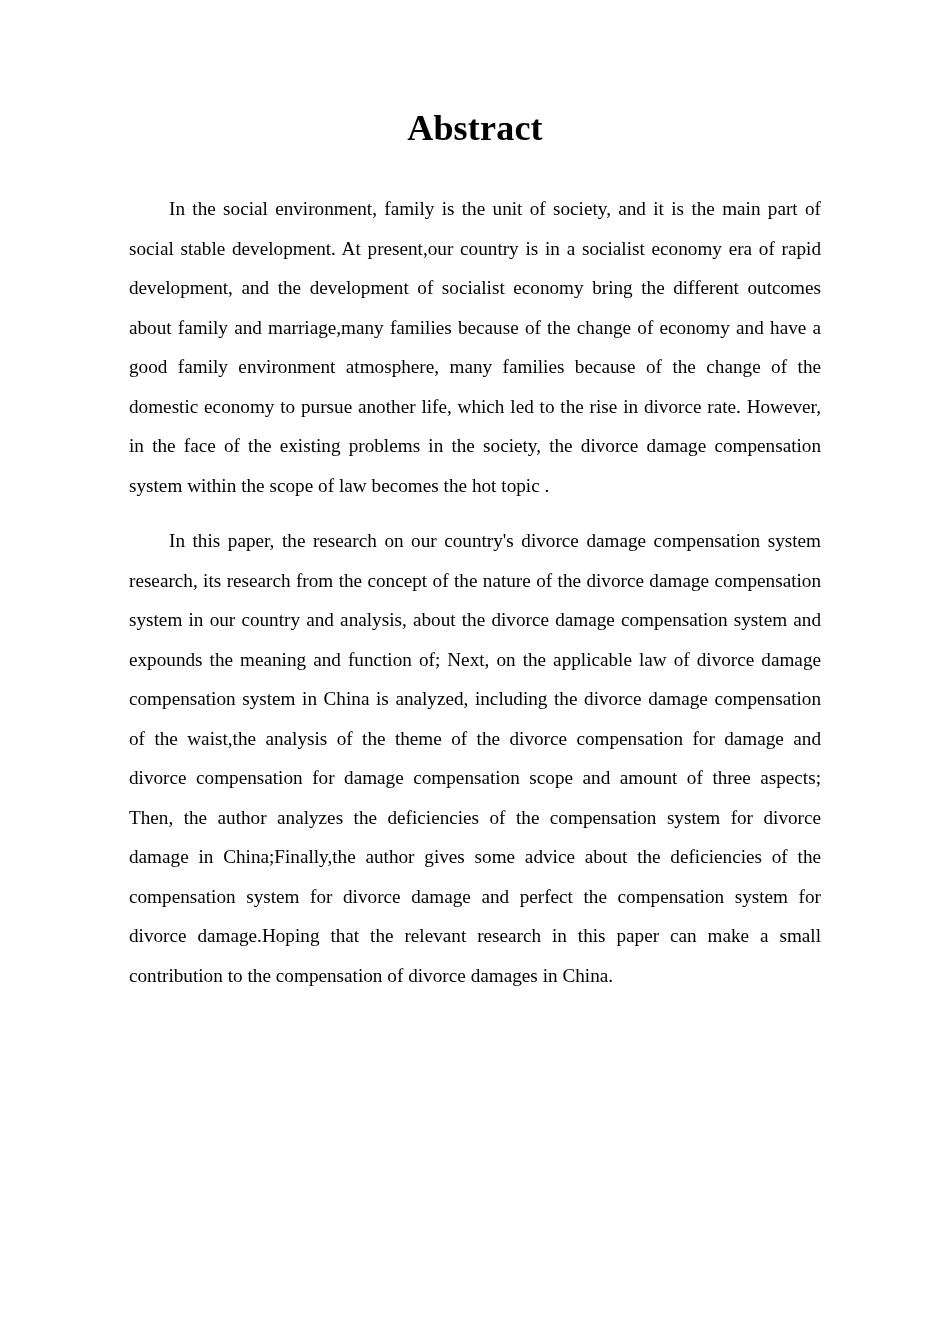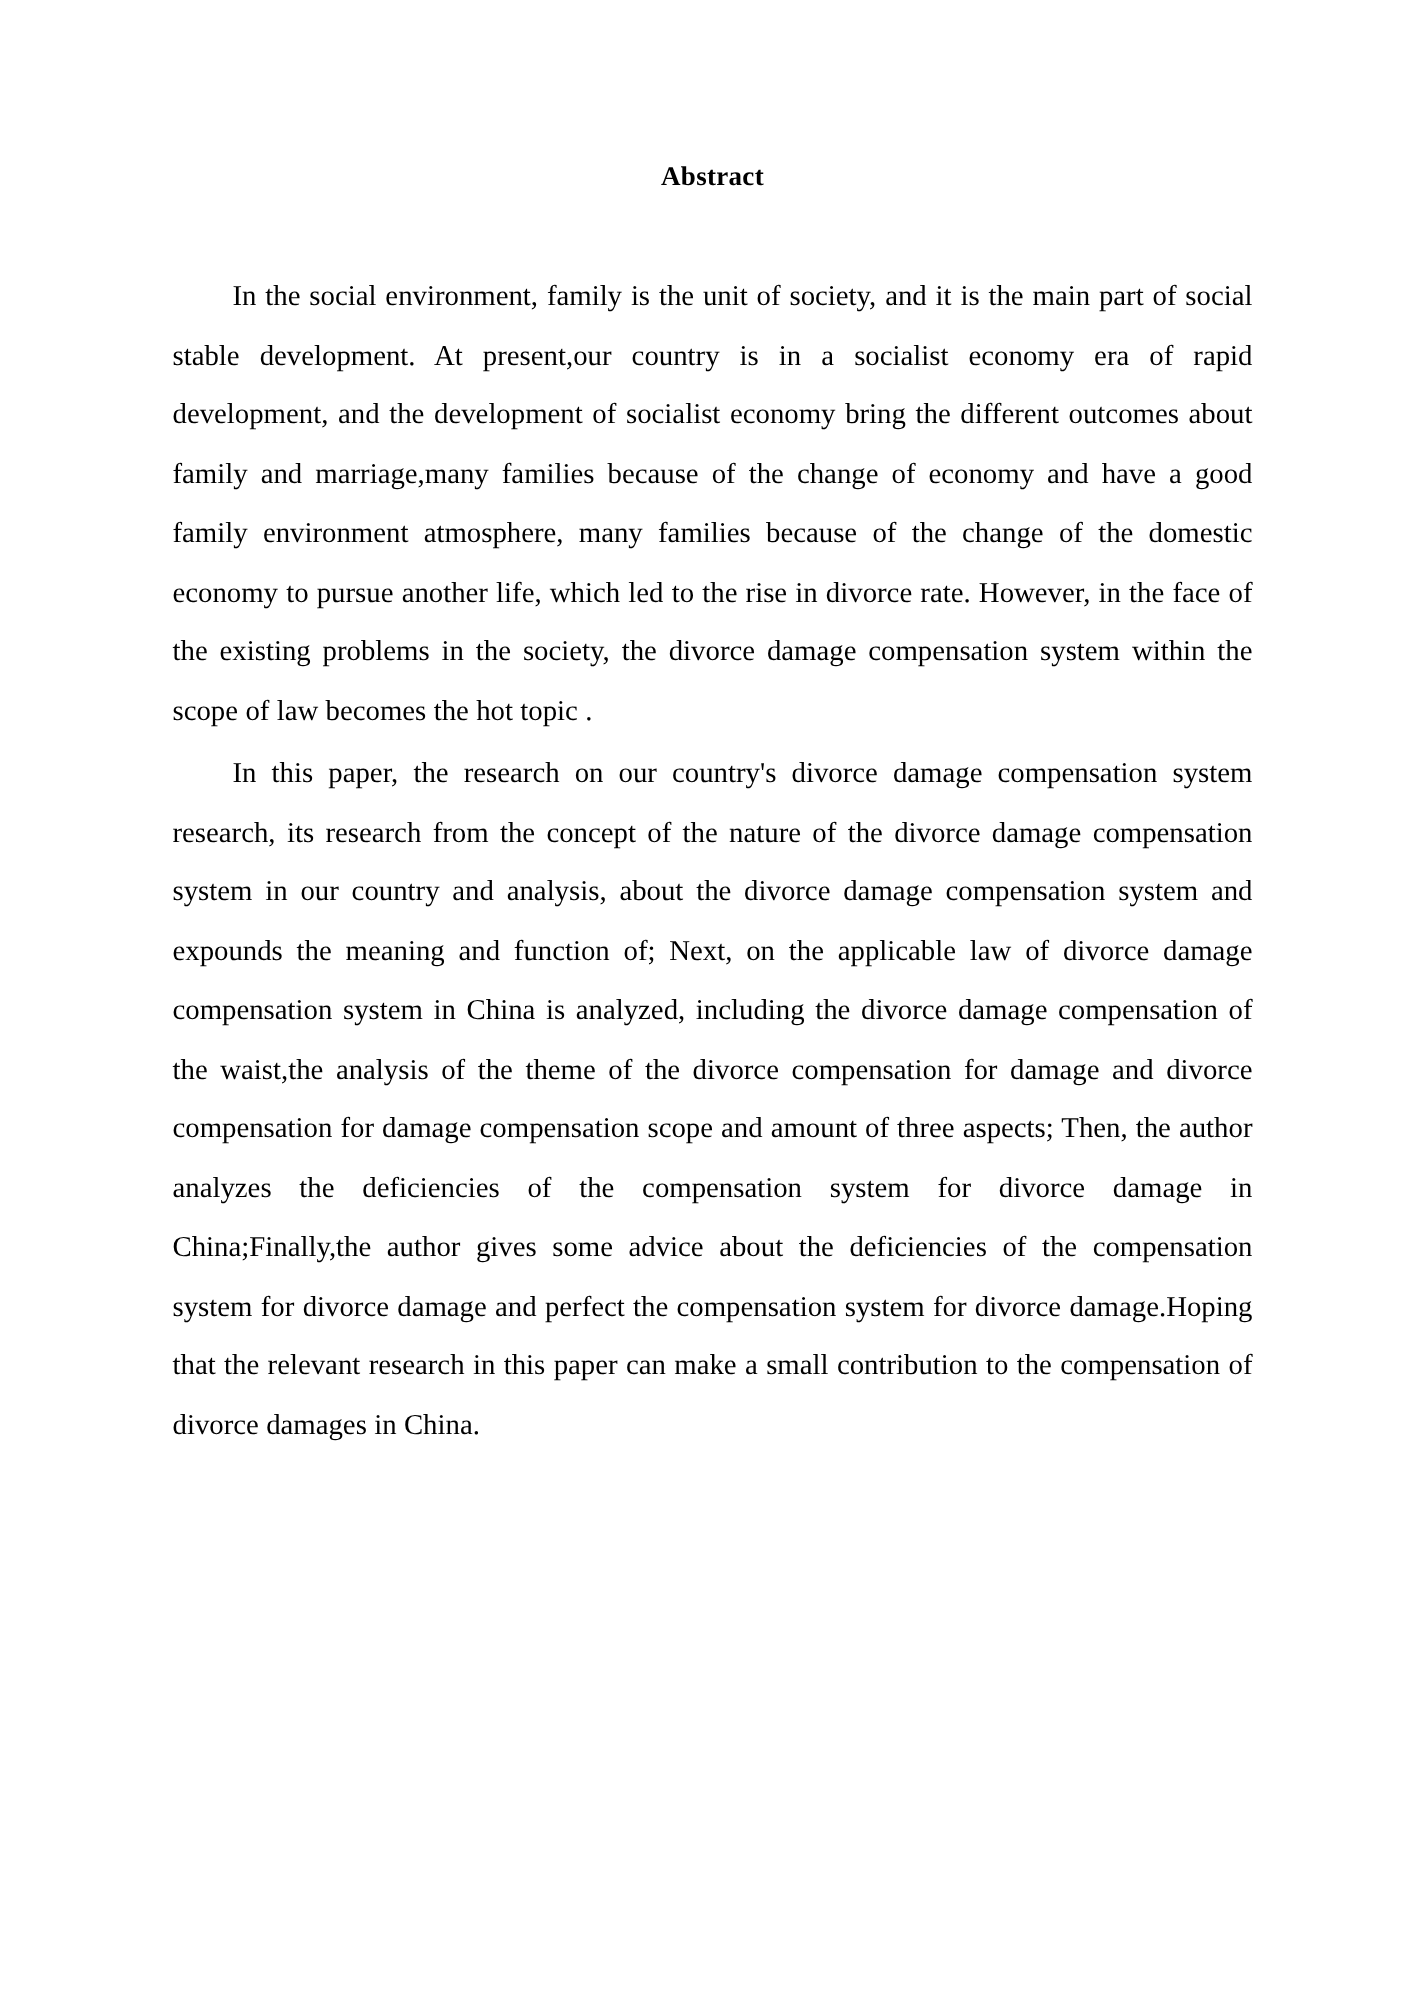--- a/index.html
+++ b/index.html
@@ -21,38 +21,38 @@
     overflow: hidden;
     box-sizing: border-box;
   }
   .content {
     position: absolute;
     left: 113px;
     top: 0;
     width: 724px;
   }
   .doc-title {
-    font-size: 18px;
+    font-size: 36px;
     font-weight: bold;
     text-align: center;
     letter-spacing: 0.2px;
-    margin: 5px;
+    margin: 16px;
     padding-top: 92px;
     line-height: 40px;
   }
   .body-block {
     margin-top: 41px;
   }
   .para {
     font-size: 19.2px;
     line-height: 39.5px;
     text-align: justify;
     text-justify: inter-word;
     text-indent: 40px;
-    margin: 2px;
+    margin: 16px;
     hyphens: none;
     -webkit-hyphens: none;
     word-spacing: 0.1px;
   }
   
   .keywords {
     font-size: 19.2px;
     line-height: 39.5px;
     margin: 0;
     margin-top: 39.5px;

